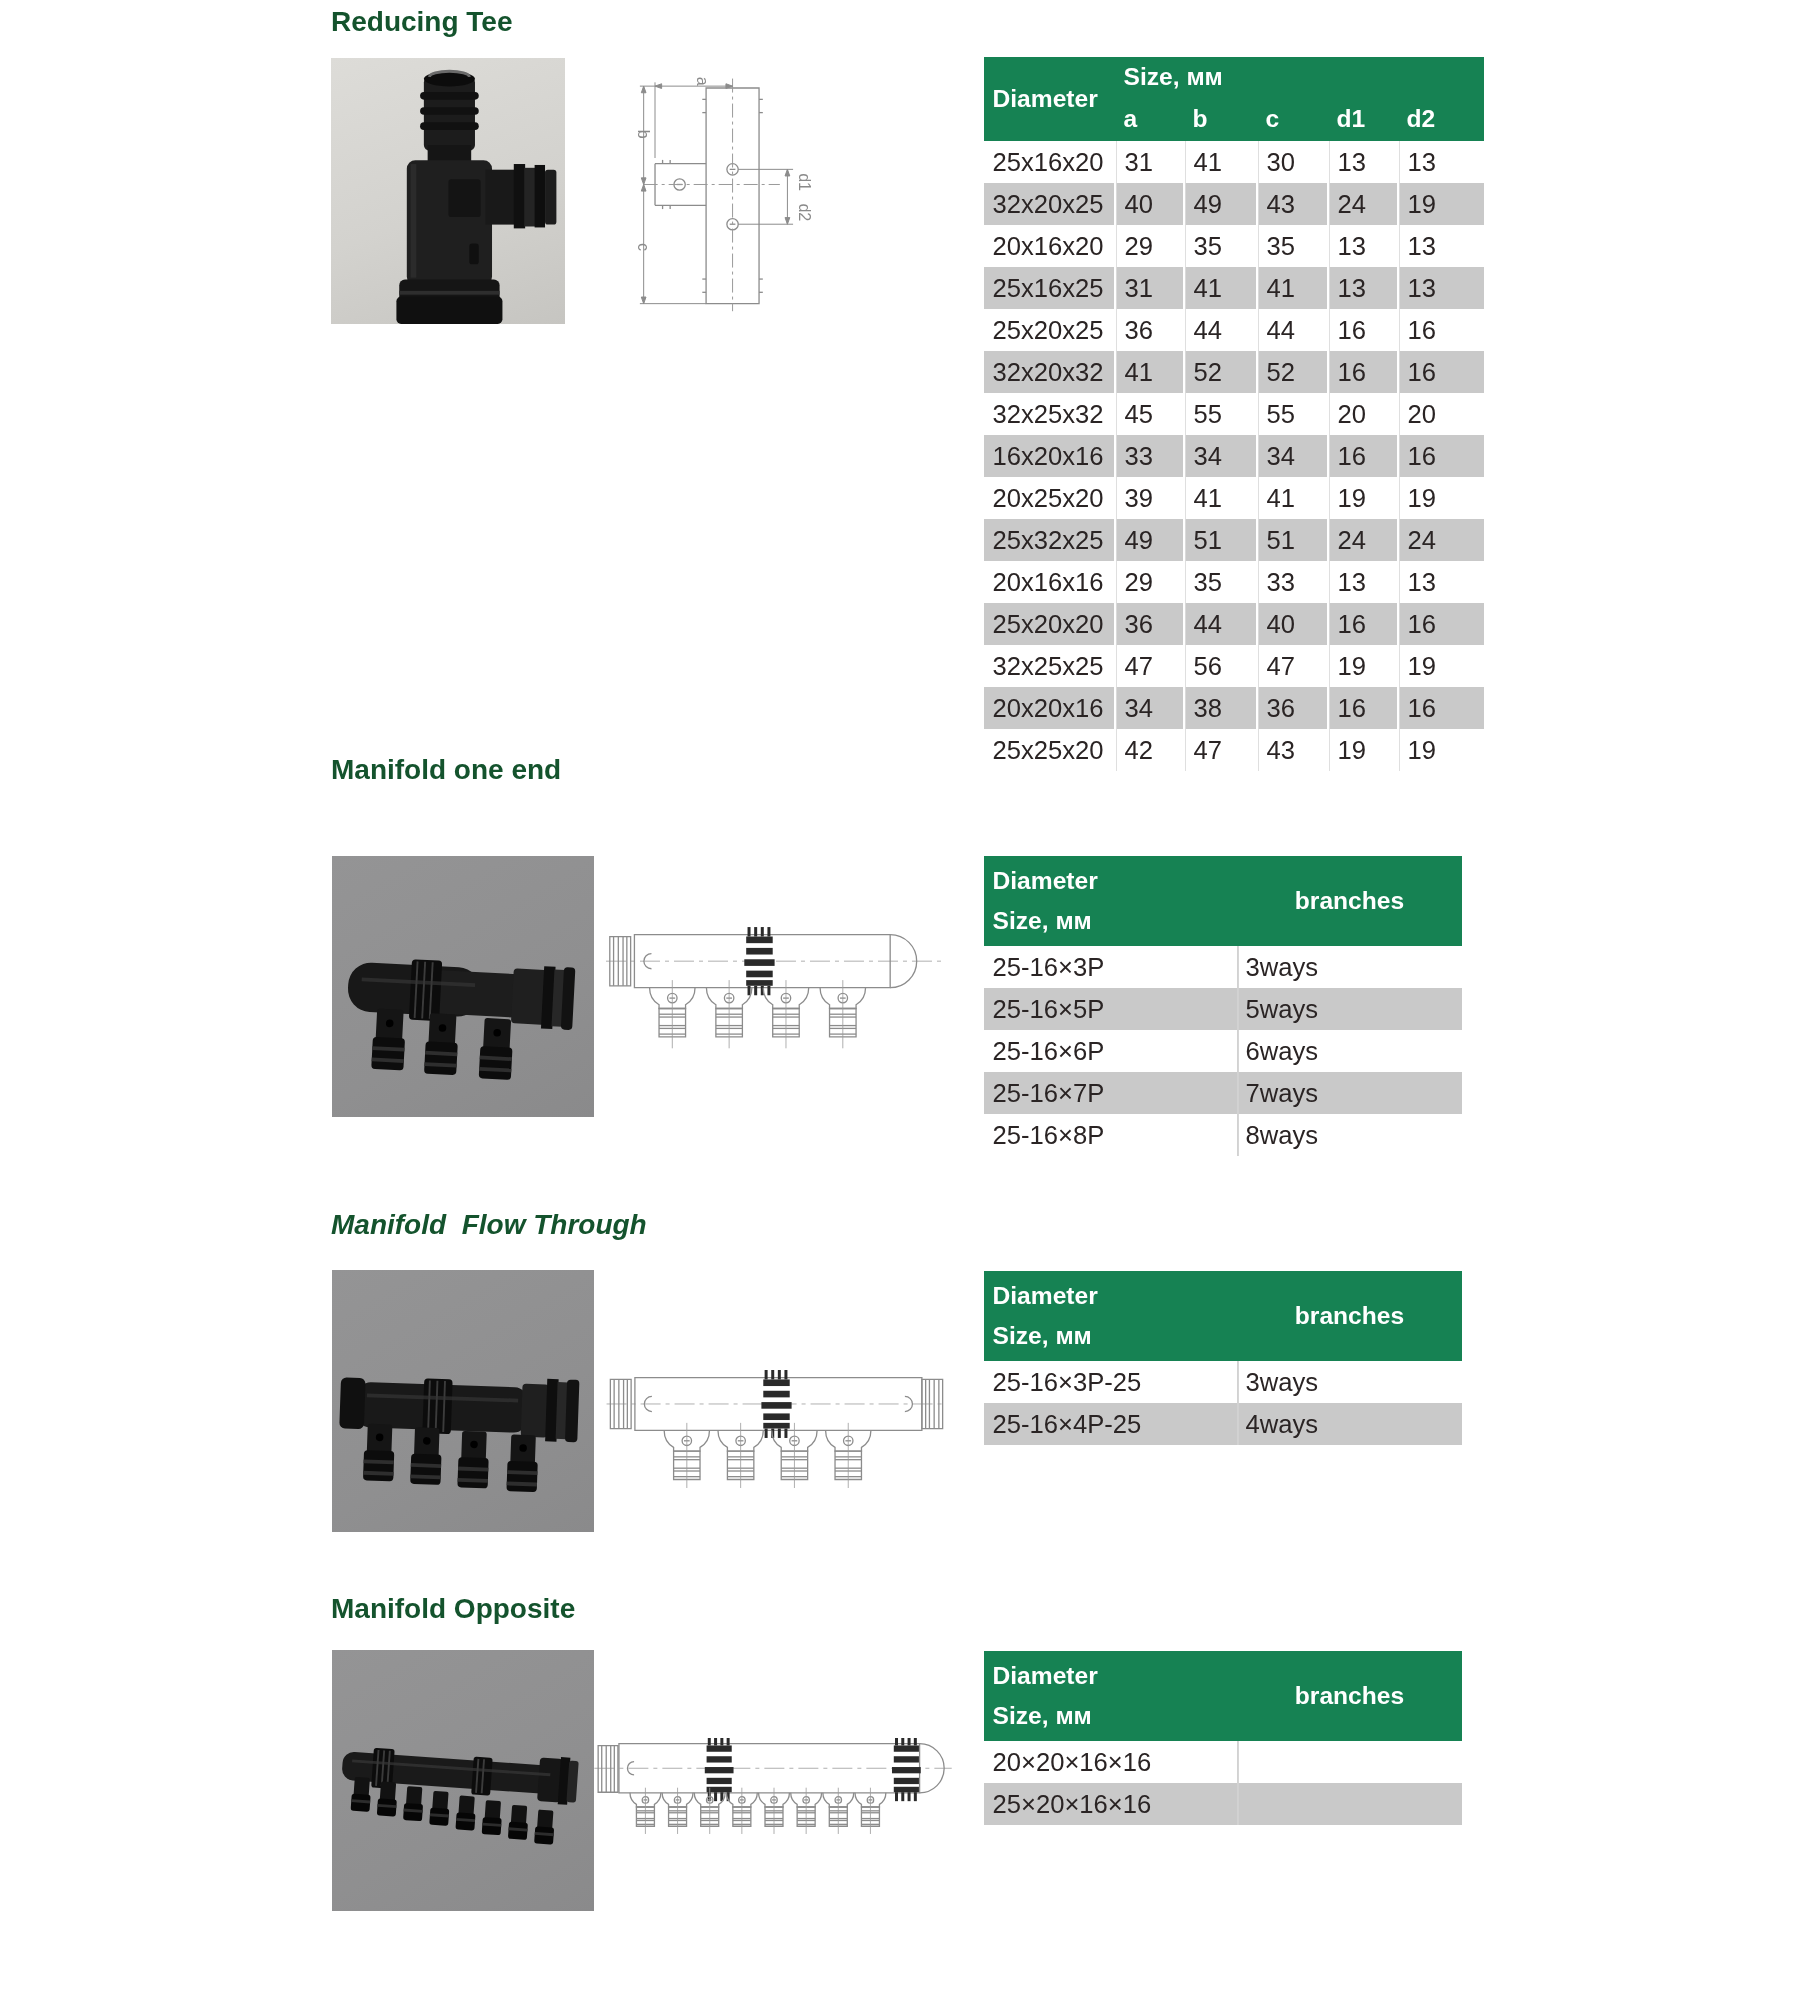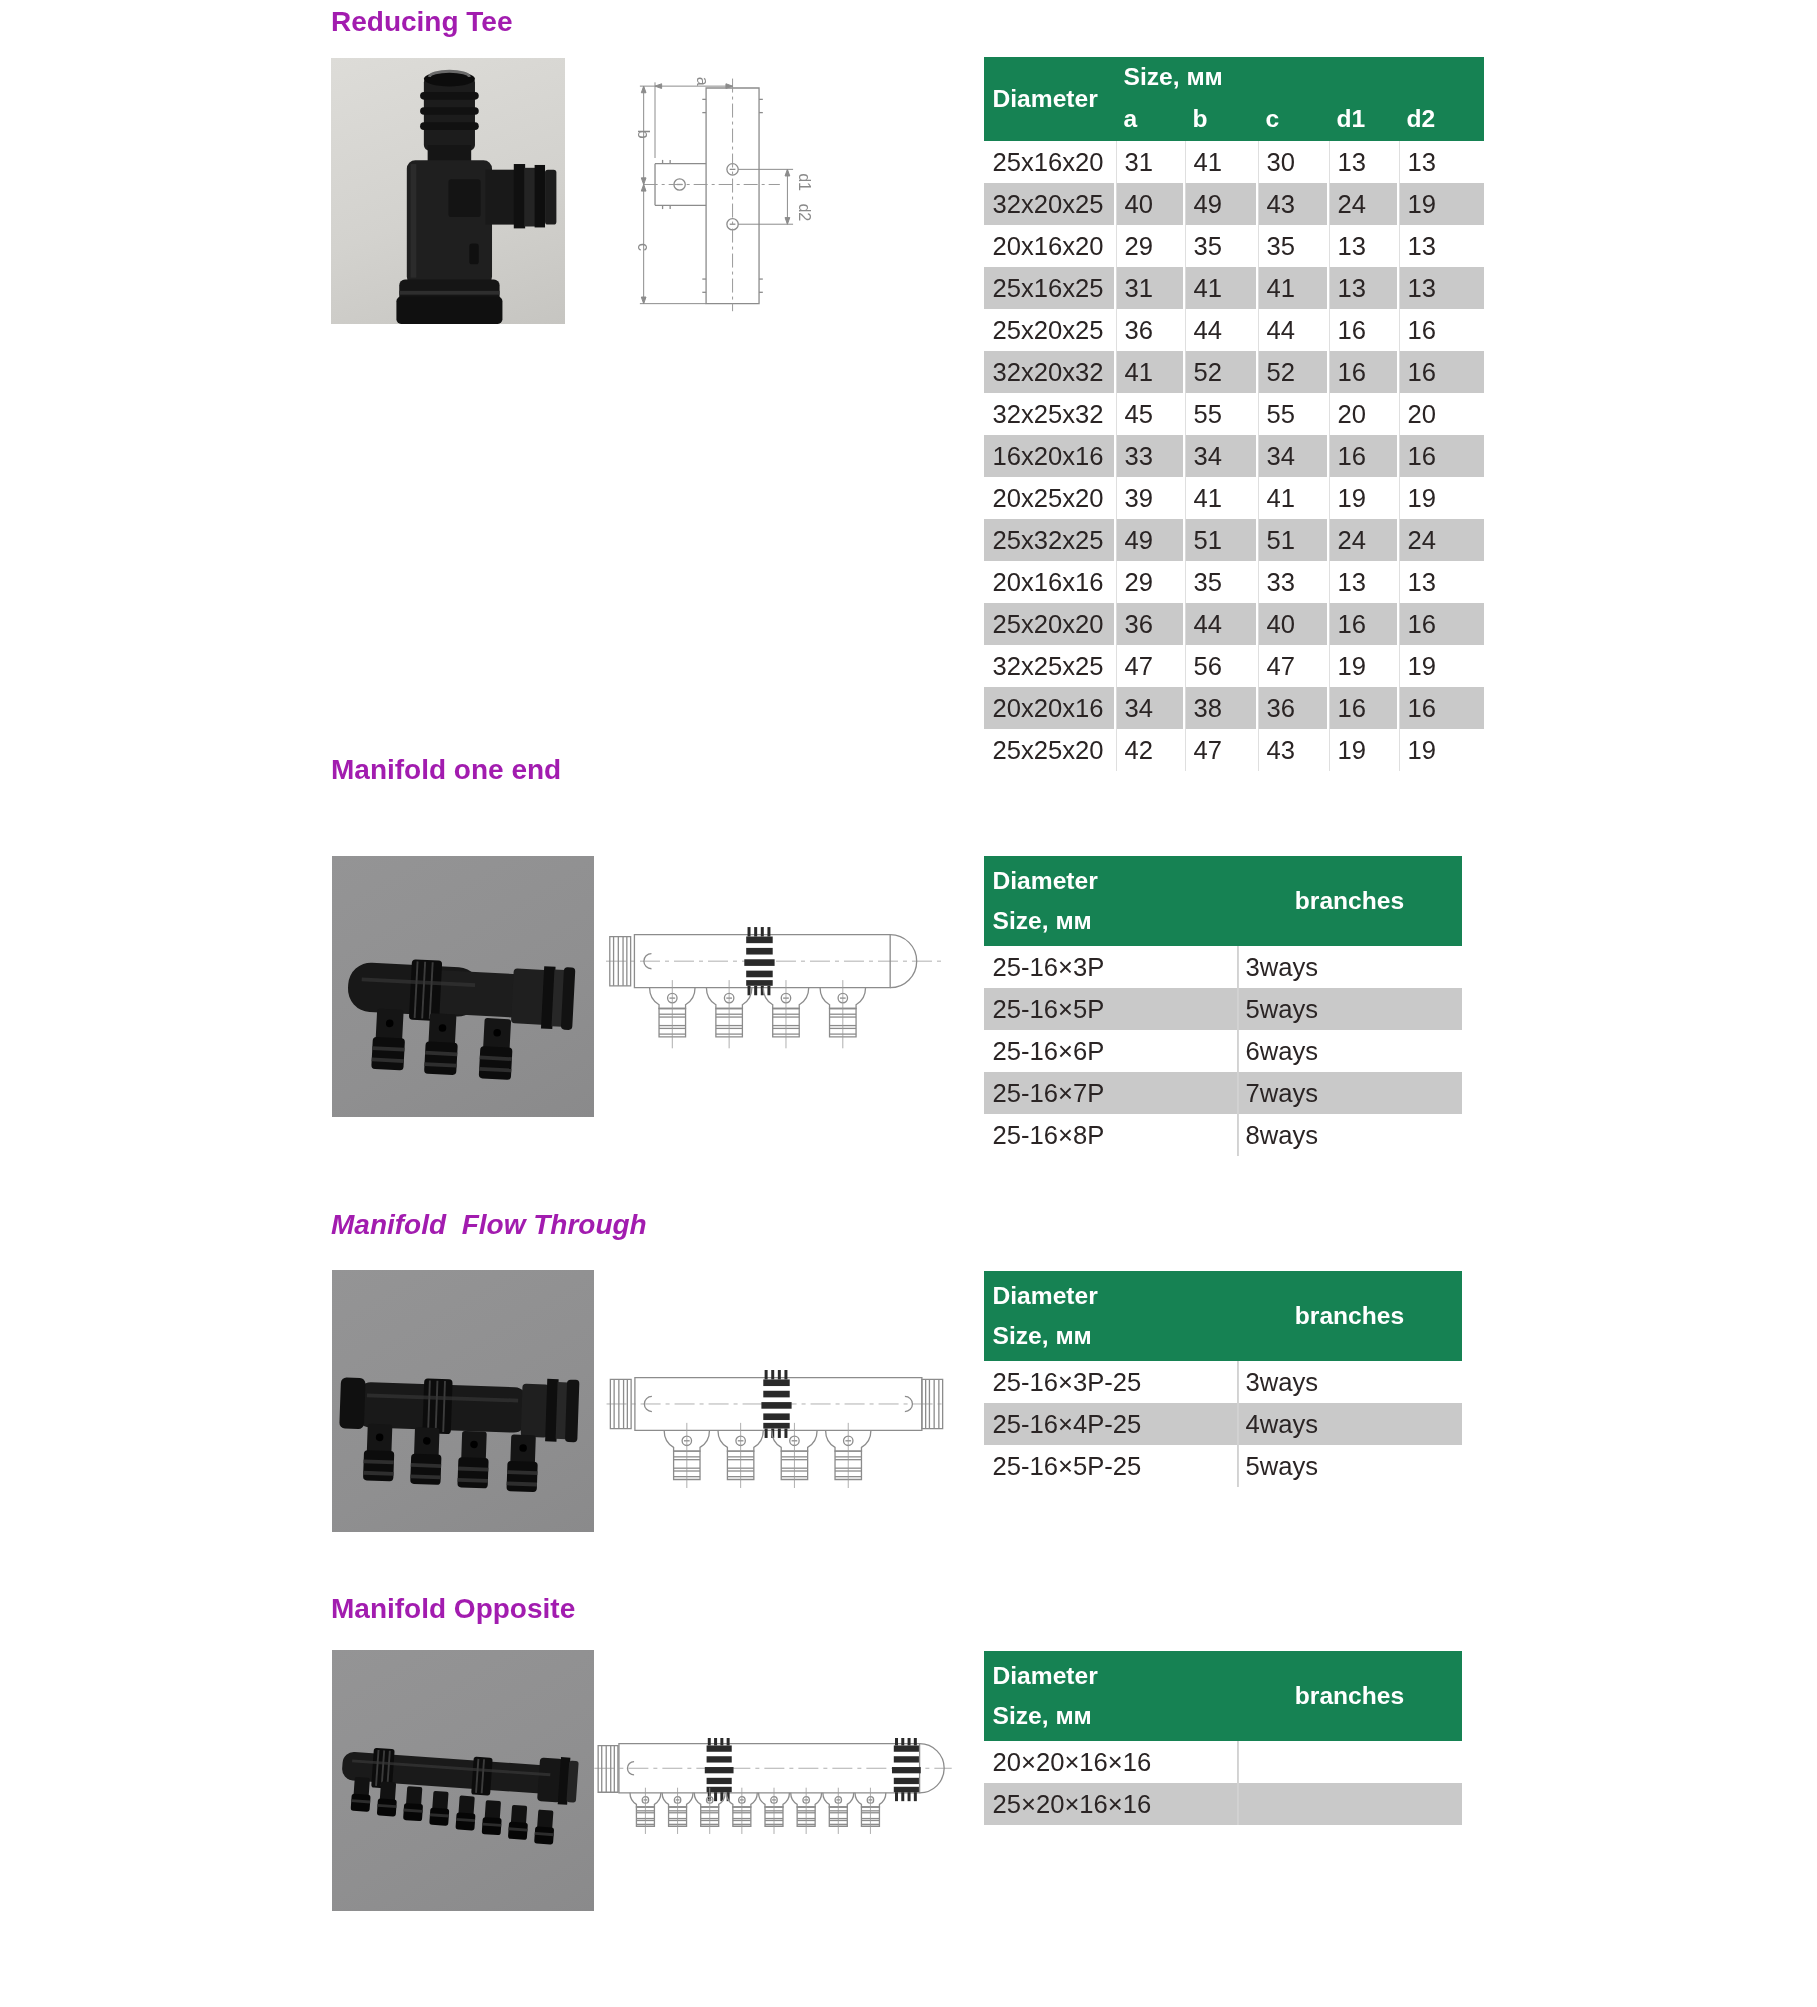--- a/index.html
+++ b/index.html
@@ -1,19 +1,19 @@
 <!DOCTYPE html>
 <html style="font-size:15px"><head>
 <meta charset="utf-8">
 <style>
   html,body{margin:0;padding:0;background:#ffffff;}
   .page{position:relative;width:1817px;height:2007px;background:#ffffff;
         font-family:"Liberation Sans", sans-serif;color:#2a2424;overflow:hidden;}
   .abs{position:absolute;}
-  .section-title{font-size:28px;font-weight:bold;color:#a21caf;white-space:pre;letter-spacing:0px;}
+  .section-title{font-size:28px;font-weight:bold;color:#14532d;white-space:pre;letter-spacing:0px;}
   .photo{overflow:hidden;}
   .photo svg{display:block;}
 
   
   table{border-collapse:collapse;table-layout:fixed;}
   td,th{box-sizing:border-box;overflow:hidden;white-space:nowrap;}
   th{background:#168253;color:#ffffff;font-weight:bold;font-size:24.6px;text-align:left;padding:0 0 0 8.5px;}
   td{height:42px;font-size:25.6px;color:#2a2424;padding:0 0 0 8.5px;vertical-align:middle;}
   tbody tr:nth-child(odd) td{background:#ffffff;}
   tbody tr:nth-child(even) td{background:#c9c9c9;}
@@ -498,24 +498,20 @@
       </thead>
       <tbody>
           <tr>
             <td>25-16×3P-25</td>
             <td>3ways</td>
           </tr>
           <tr>
             <td>25-16×4P-25</td>
             <td>4ways</td>
           </tr>
-          <tr>
-            <td>25-16×5P-25</td>
-            <td>5ways</td>
-          </tr>
         </tbody>
     </table>
   </div>
 
   <div class="abs section-title" style="left:331px;top:1593px;">Manifold Opposite</div>
 
   <div class="abs photo" style="left:332px;top:1650px;width:262px;height:261px;background:linear-gradient(150deg,#949495 0%,#8f8f90 60%,#8a8a8b 100%);">
     <svg width="262" height="261" viewBox="0 0 277 276">
       <g transform="rotate(4 138 140)">
         <rect x="10" y="116" width="238" height="30" rx="12" fill="#1a1a1a"></rect>

